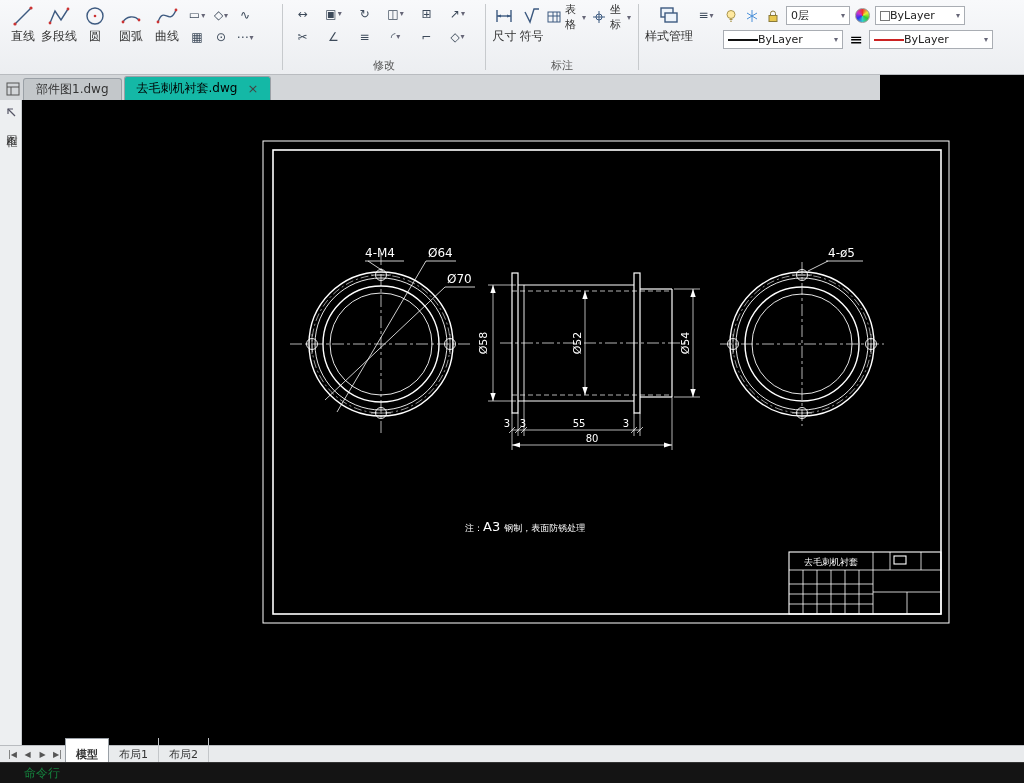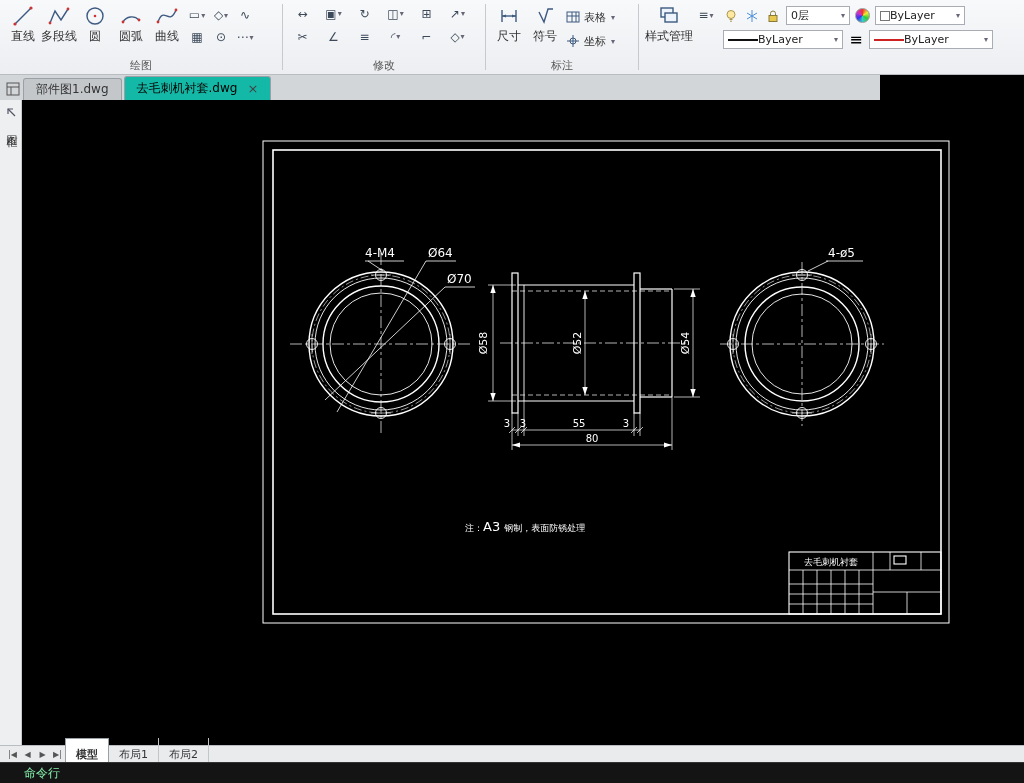--- a/index.html
+++ b/index.html
@@ -13,21 +13,21 @@
   .panel-label{position:absolute;left:0;right:0;bottom:1px;text-align:center;font-size:11px;color:#555;pointer-events:none}
   .tools{display:flex;align-items:flex-start;padding:2px 5px 14px;height:100%}
   .tool-big{width:36px;display:flex;flex-direction:column;align-items:center;gap:0;padding-top:2px}
   .tlabel{font-size:12px;color:#333;white-space:nowrap}
   .ticon{width:24px;height:24px;display:flex;align-items:center;justify-content:center}
   .ticon svg{stroke:#3d5a80;fill:none;stroke-width:1.4}
   .mini-col{display:flex;flex-direction:column;gap:4px;padding:4px 1px}
   .mini-btn{min-width:22px;height:18px;display:flex;align-items:center;justify-content:center;font-size:12px;color:#3d4a5a;padding:0 1px}
   .dd{font-size:8px;color:#667;margin-left:1px}
   .mini-grid{display:grid;grid-template-columns:repeat(6,31px);grid-auto-rows:23px;padding:2px 4px;align-items:center;justify-items:center}
-  .ann-col{display:flex;flex-direction:column;gap:6px;padding:6px 2px}
+  .ann-col{display:flex;gap:6px;padding:6px 2px}
   .small-row{display:flex;align-items:center;gap:4px;font-size:11px;color:#333;height:18px}
   .sicon{width:15px;height:15px;display:flex;align-items:center;justify-content:center}
   .sicon svg{width:14px;height:14px}
   .props-right{display:flex;flex-direction:column;gap:5px;padding:4px 4px}
   .props-row{display:flex;align-items:center;gap:5px}
   .combo{display:flex;align-items:center;background:#fff;border:1px solid #a9adb3;height:19px;padding:0 4px;font-size:11px;color:#222}
   .combo .dd{margin-left:auto}
   .swatch{width:10px;height:10px;background:#fff;border:1px solid #777;flex:0 0 auto}
   .lineSample{width:30px;height:0;border-top:2px solid #111;flex:0 0 auto}
   .lineSample.red{border-color:#cc2222}
@@ -43,21 +43,21 @@
   .left-strip{position:absolute;left:0;top:100px;width:22px;height:645px;background:#edeff1;border-right:1px solid #c7cacd;display:flex;flex-direction:column;align-items:center;padding-top:3px;gap:4px}
   .strip-label{writing-mode:vertical-lr;font-size:11px;color:#333;letter-spacing:2px}
   .canvas{position:absolute;left:22px;top:100px;width:1002px;height:645px;background:#000}
   .canvas svg text{font-family:"DejaVu Sans","Liberation Sans",sans-serif}
   
   .layout-bar{position:absolute;left:0;top:745px;width:1024px;height:17px;background:#e9ebed;border-top:1px solid #b9bcc0;display:flex;align-items:center;font-size:11px;color:#333;padding-left:5px}
   .nav-btn{min-width:15px;text-align:center;font-size:8px;color:#555;padding:0 1px}
   .layout-tab{padding:16px 10px;height:16px;display:flex;align-items:center;border-right:1px solid #c3c6c9;color:#333}
   .layout-tab.active{background:#fff;font-weight:bold;border:1px solid #9aa0a6;border-bottom:none}
   
-  .cmdline{position:absolute;left:0;top:762px;width:1024px;height:21px;background:#141414;color:#86efac;font-size:12px;display:flex;align-items:center;padding-left:24px;border-top:1px solid #333}
+  .cmdline{position:absolute;left:0;top:762px;width:1024px;height:21px;background:#141414;color:#15803d;font-size:12px;display:flex;align-items:center;padding-left:24px;border-top:1px solid #333}
 </style>
 </head>
 <body>
 
 <div class="ribbon">
 
   <div class="panel" style="width:282px">
     <div class="tools">
       <div class="tool-big">
         <span class="ticon">
@@ -129,21 +129,20 @@
       <div class="mini-col">
         <div class="mini-btn">
             <span>∿</span>
           </div>
         <div class="mini-btn">
             <span>⋯</span>
             <span class="dd">▾</span>
           </div>
       </div>
     </div>
-    <div class="panel-label">绘图</div>
   </div>
 
   <div class="vsep"></div>
 
   <div class="panel" style="width:202px">
     <div class="mini-grid">
       <div class="mini-btn">
           <span>↔</span>
         </div>
       <div class="mini-btn">

